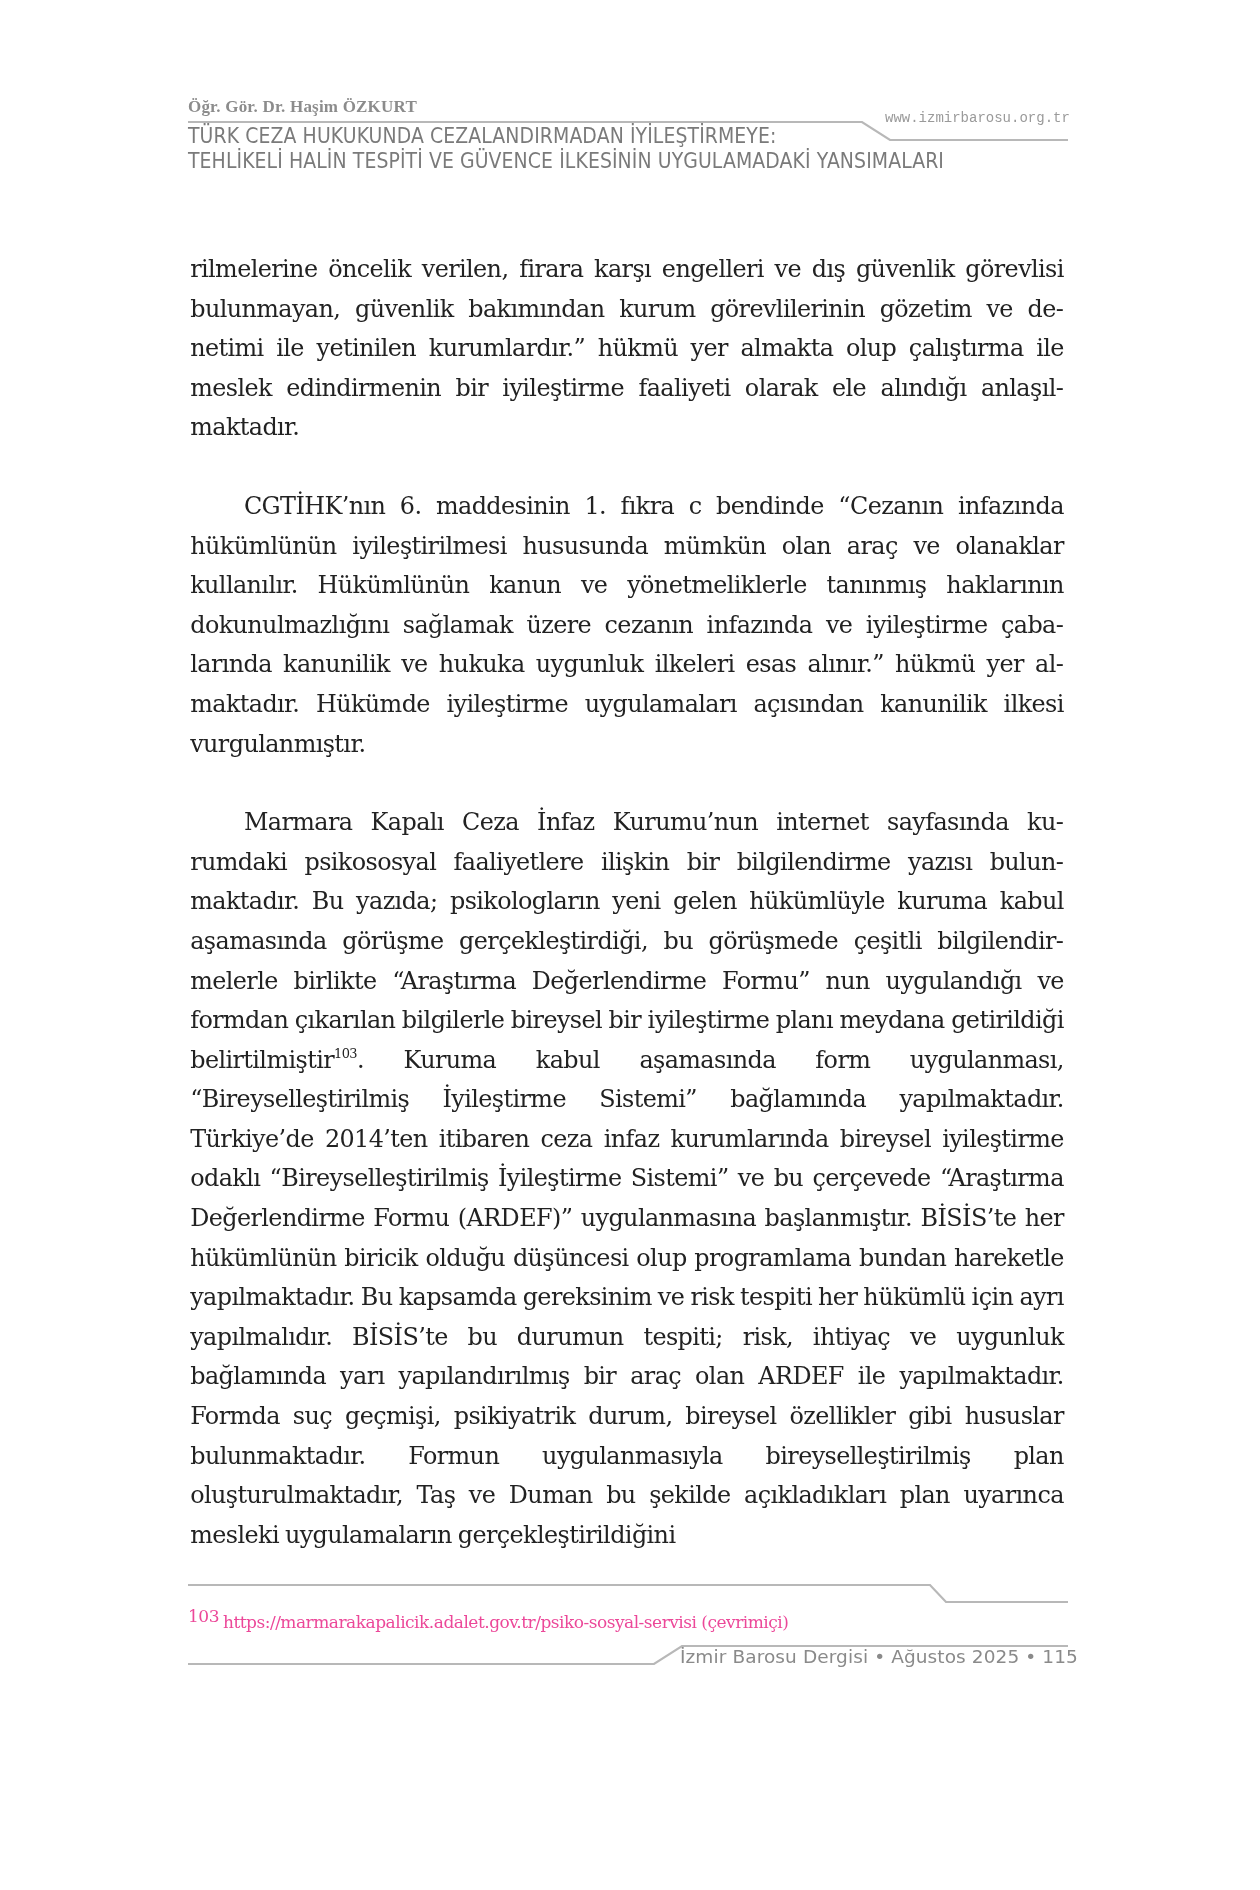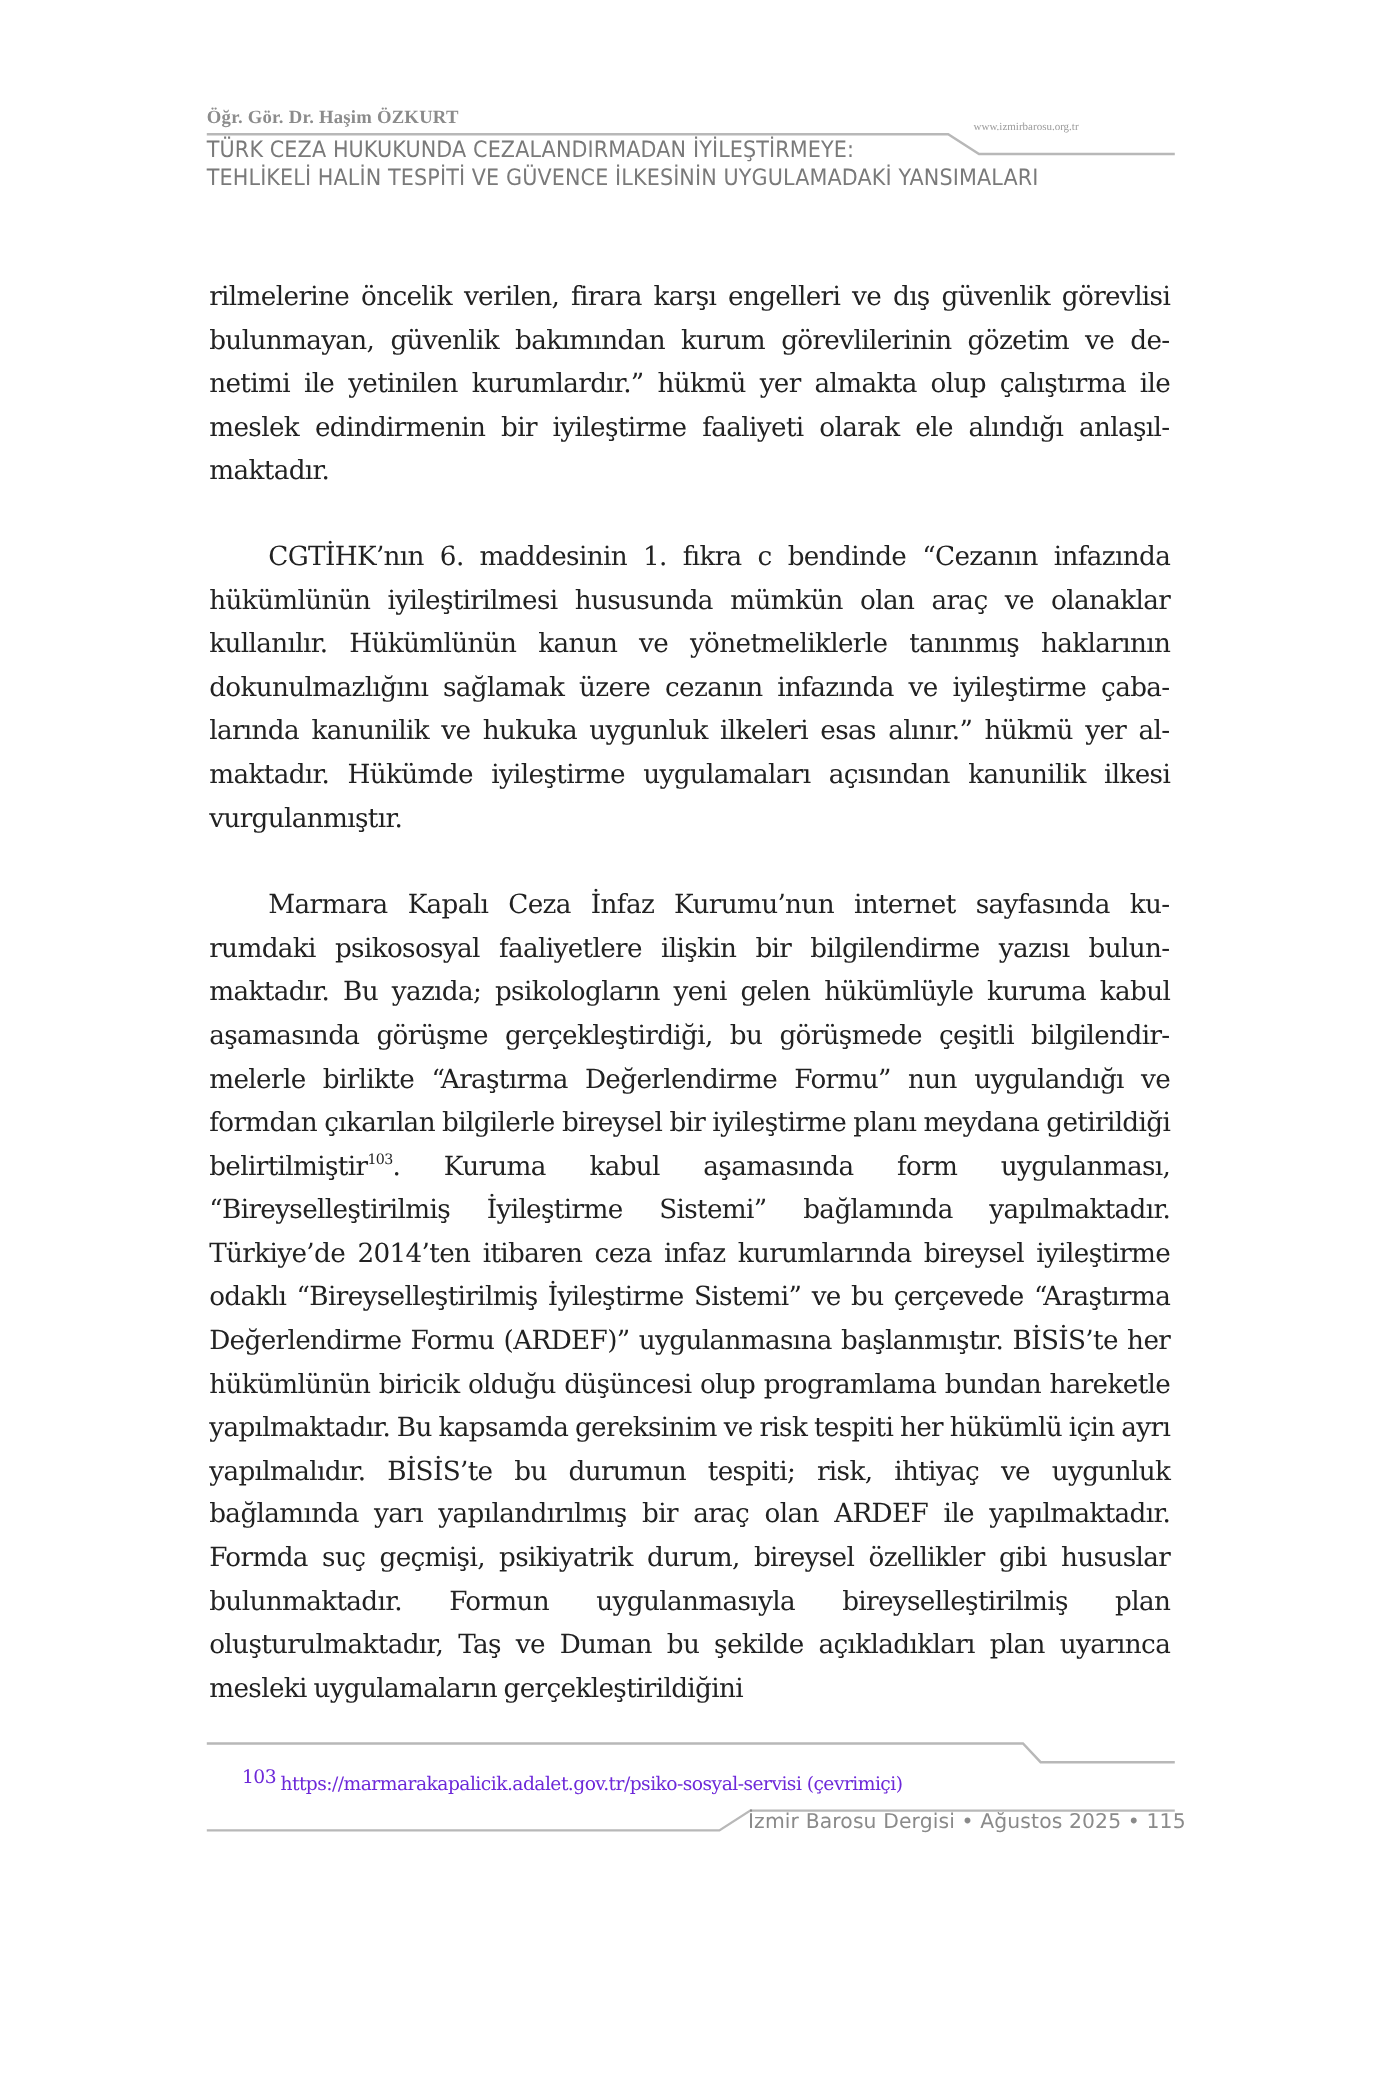--- a/index.html
+++ b/index.html
@@ -6,21 +6,21 @@
     body { width: 1260px; height: 1890px; position: relative; overflow: hidden; }
     .page { position: absolute; left: 0; top: 0; width: 1260px; height: 1890px; background: #ffffff; }
 
     .hdr-author {
       position: absolute; left: 188px; top: 97px;
       font-family: Liberation Serif, serif; font-weight: bold;
       font-size: 17px; color: #8c8c8c; letter-spacing: 0.2px;
     }
     .hdr-url {
       position: absolute; left: 885px; top: 110px;
-      font-family: Liberation Serif, serif; font-size: 10px; color: #9a9a9a;
+      font-family: Liberation Mono, monospace; font-size: 14px; color: #9a9a9a;
     }
     .hdr-title {
       position: absolute; left: 188px; top: 124px;
       font-family: "DejaVu Sans", sans-serif; font-size: 20.5px;
       line-height: 25px; color: #7a7a7a; font-weight: normal;
       letter-spacing: 0.1px; transform: scaleX(0.92); transform-origin: left top;
       white-space: nowrap;
     }
     svg.rules { position: absolute; left: 0; top: 0; width: 1260px; height: 1890px; pointer-events: none; }
 
@@ -31,22 +31,22 @@
       text-align: justify; letter-spacing: -0.6px; word-spacing: -1px;
       transform: scaleX(0.995);
     }
     .body-text p { margin: 0 0 39px 0; text-indent: 0; hyphens: manual; }
     .body-text p.indent { text-indent: 54px; }
     .body-text p:last-child { margin-bottom: 0; }
     sup.fnref { font-size: 13px; line-height: 0; vertical-align: 10px; }
 
     .footnote {
       position: absolute; left: 188px; top: 1612px;
-      font-family: "DejaVu Serif", serif; font-size: 17px; color: #6d28d9;
-      letter-spacing: -0.5px; white-space: nowrap; margin-left: 32px;
+      font-family: "DejaVu Serif", serif; font-size: 17px; color: #ec4899;
+      letter-spacing: -0.5px; white-space: nowrap;
     }
     .footnote .fn-num { font-size: 17px; position: relative; top: -6px; margin-right: 4px; }
 
     .footer-line {
       position: absolute; left: 680px; top: 1646px; width: 390px; text-align: center;
       font-family: "DejaVu Sans", sans-serif; font-size: 18.5px; color: #8a8a8a;
       letter-spacing: 0.1px; white-space: nowrap;
     }
   </style>
 </head>

